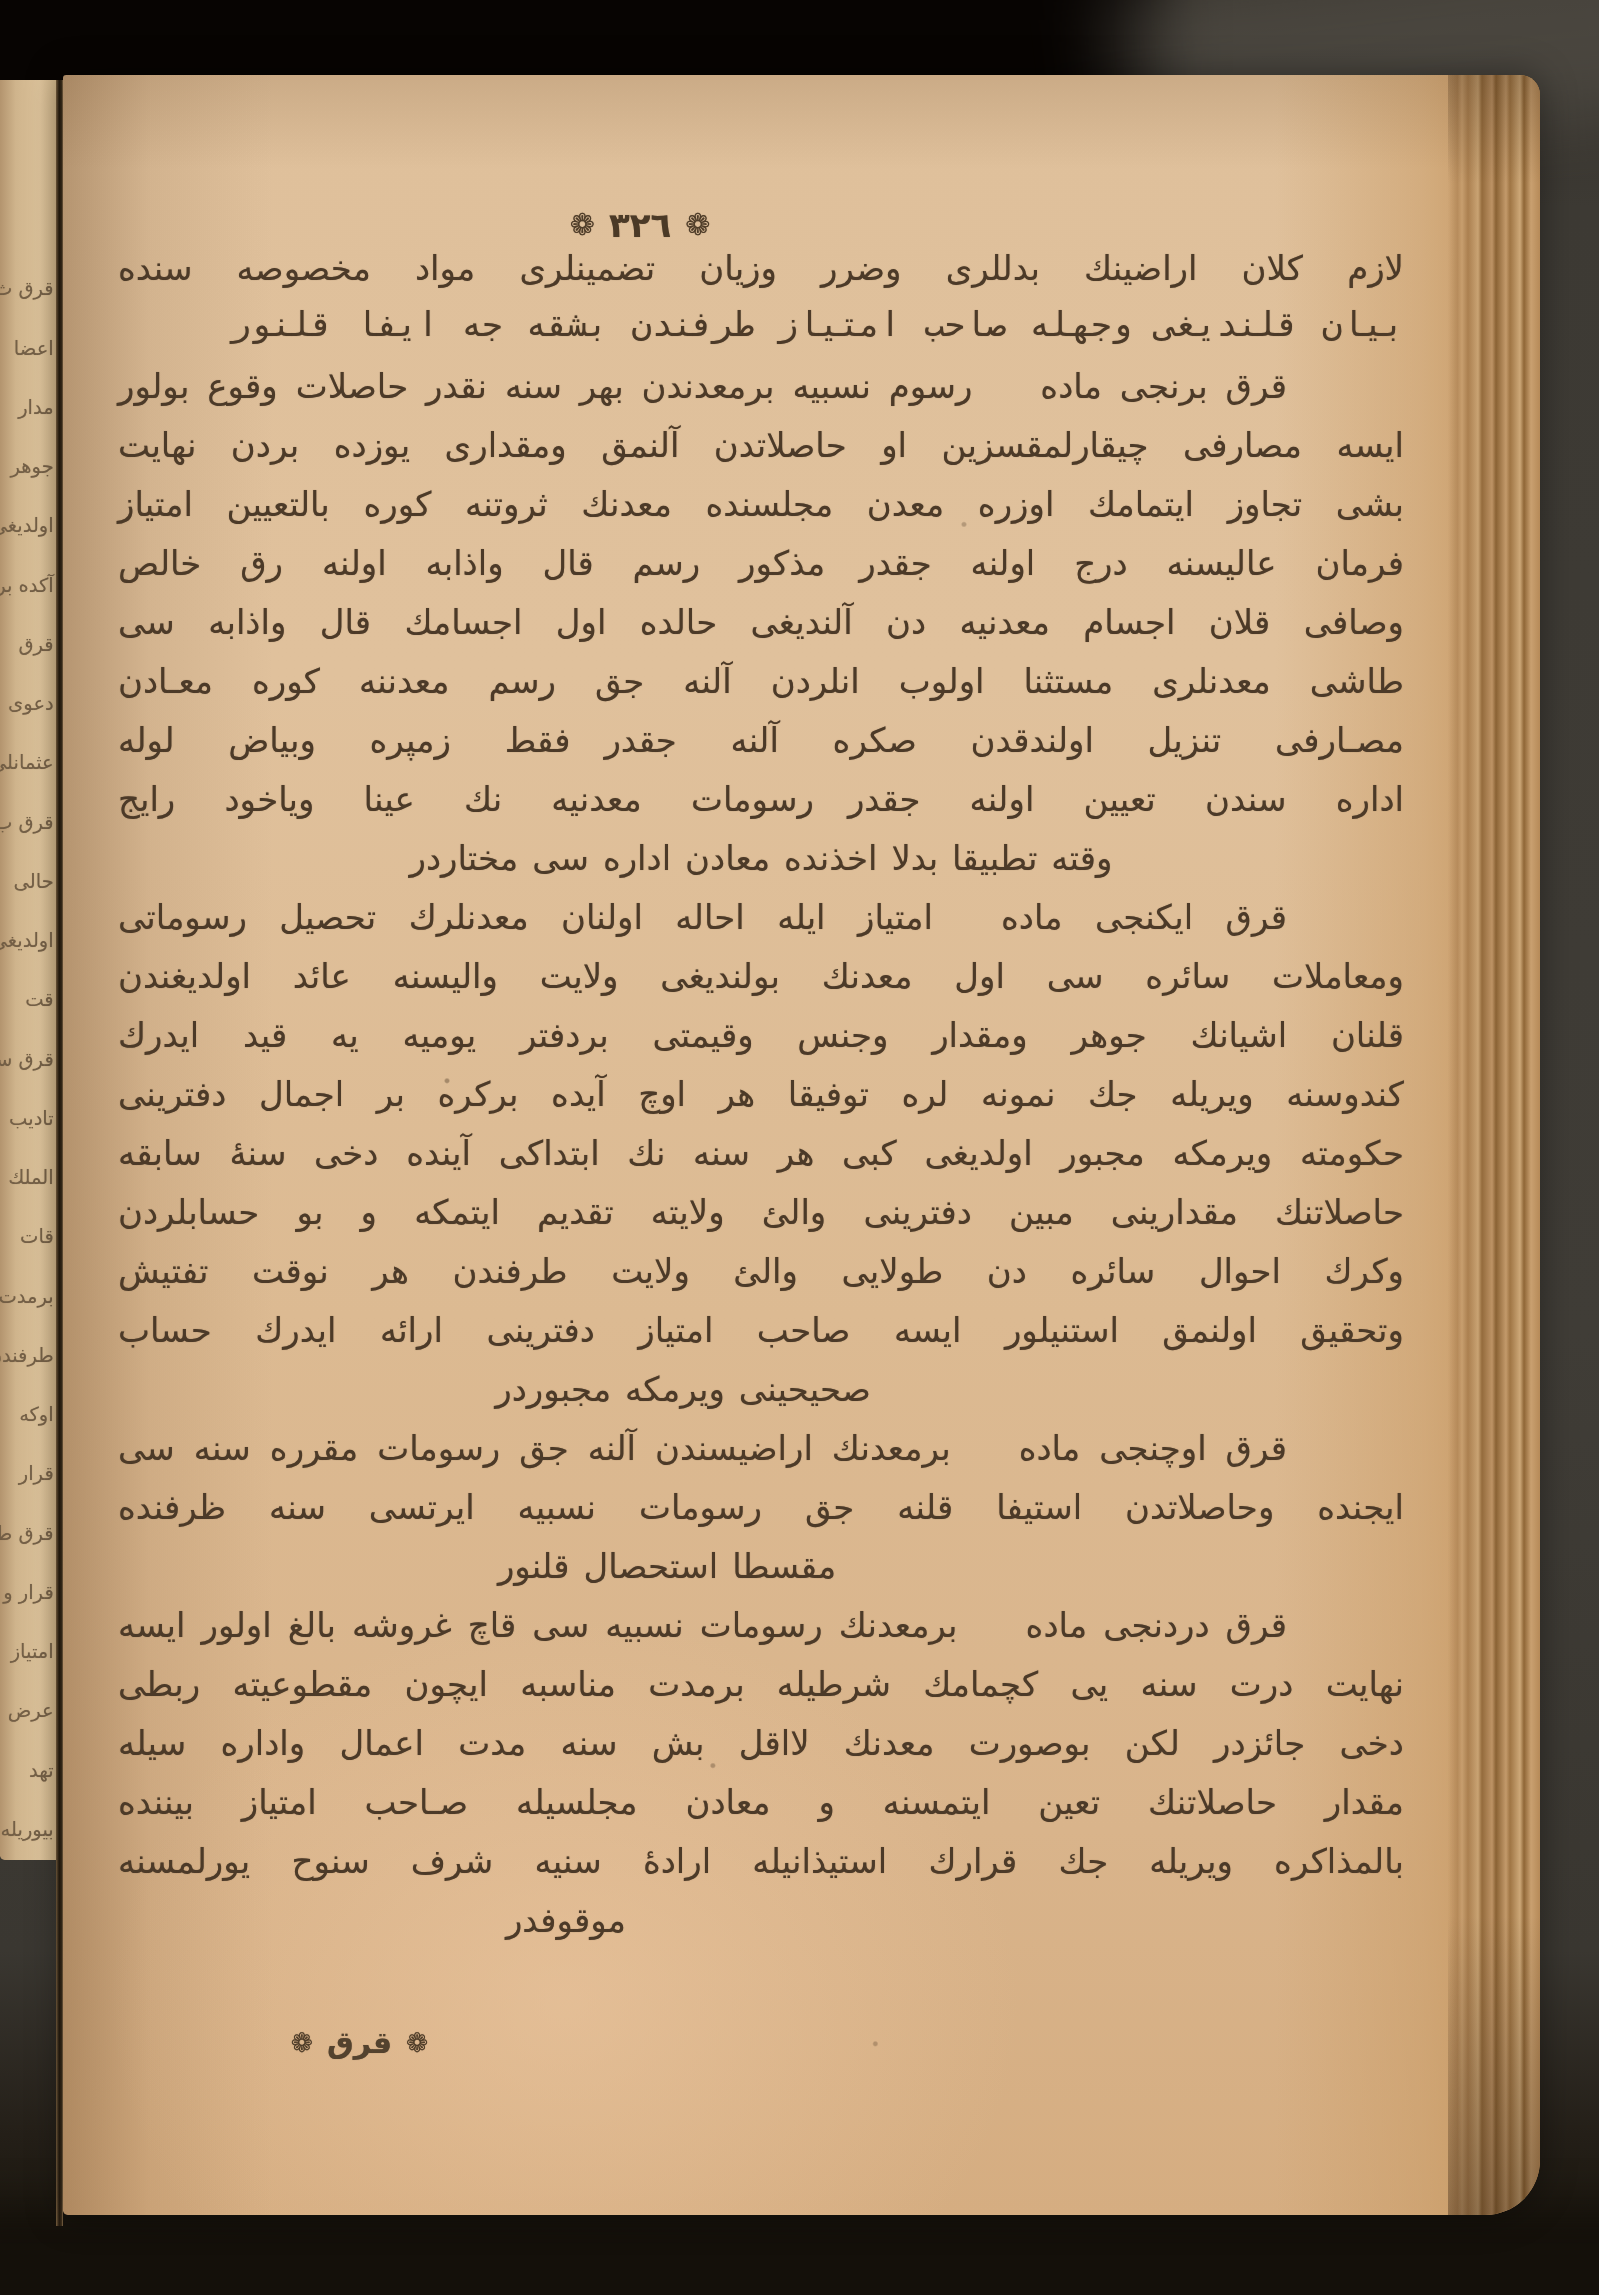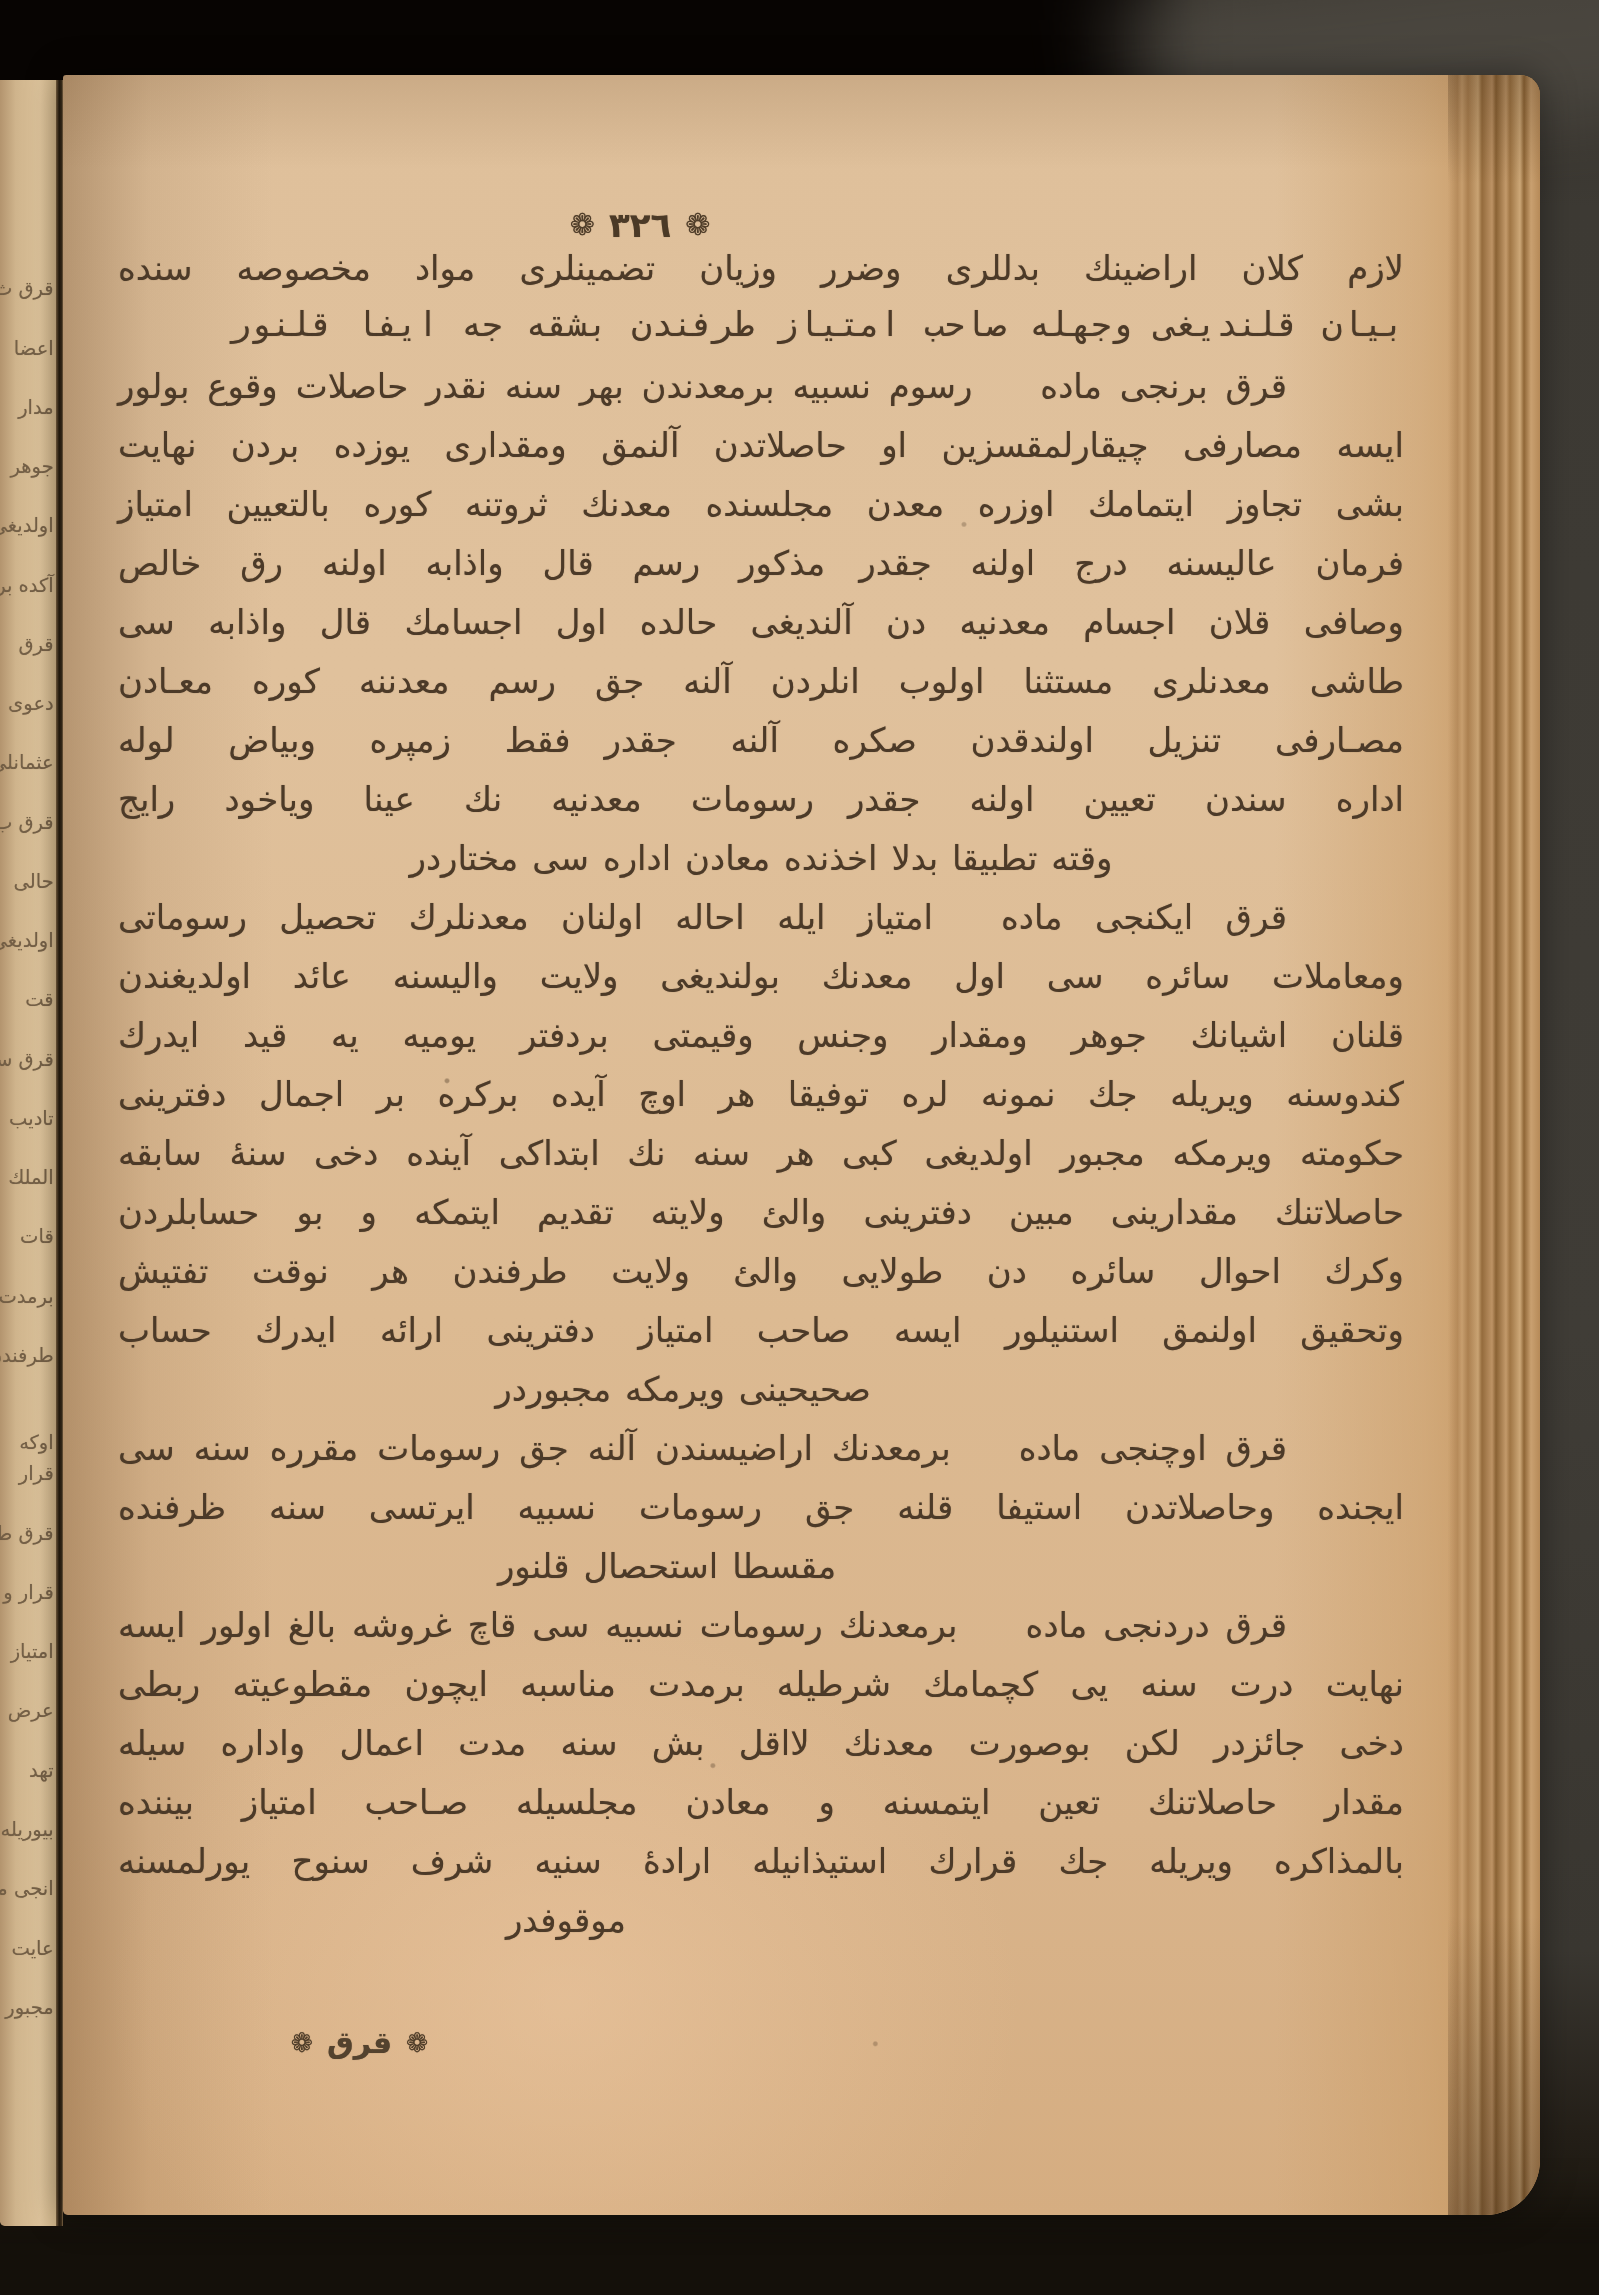--- a/index.html
+++ b/index.html
@@ -23,21 +23,21 @@
     transform: rotate(-7deg);
   }
   .bg-bottom {
     position: absolute; left: -47px; top: 2207px;
     width: 1715px; height: 203px;
     background: #14100a; filter: blur(20px);
   }
   
   .book { position: absolute; inset: 0; }
   .facing-strip {
-    position: absolute; left: 0; top: 80px; width: 56px; height: 2146px;
+    position: absolute; left: 0; top: 80px; width: 56px; height: 1780px;
     overflow: hidden;
     background: linear-gradient(90deg,#b3946e 0%,#cfb48c 28%,#ddc39b 72%,#cab086 100%);
     border-radius: 0 0 0 4.7px;
   }
   .snippet {
     position: absolute; right: 2.3px;
     direction: rtl; white-space: nowrap;
     font-size: 19.5px; line-height: 23.4px;
     color: #6d5941; opacity: .92;
     text-shadow: 0 0 0.8px rgba(100,80,55,.5);
@@ -123,21 +123,21 @@
       <div class="snippet" style="top: 731px;">قرق ب</div>
       <div class="snippet" style="top: 790px;">حالى</div>
       <div class="snippet" style="top: 849px;">اولديغى</div>
       <div class="snippet" style="top: 908px;">قت</div>
       <div class="snippet" style="top: 968px;">قرق سك</div>
       <div class="snippet" style="top: 1027px;">تاديب</div>
       <div class="snippet" style="top: 1086px;">الملك</div>
       <div class="snippet" style="top: 1145px;">قات</div>
       <div class="snippet" style="top: 1205px;">برمدت</div>
       <div class="snippet" style="top: 1264px;">طرفندن</div>
-      <div class="snippet" style="top: 1323px; margin-top: 28px;">اوكه</div>
+      <div class="snippet" style="top: 1323px;">اوكه</div>
       <div class="snippet" style="top: 1382px;">قرار</div>
       <div class="snippet" style="top: 1442px;">قرق طق</div>
       <div class="snippet" style="top: 1501px;">قرار و</div>
       <div class="snippet" style="top: 1560px;">امتياز</div>
       <div class="snippet" style="top: 1619px;">عرض</div>
       <div class="snippet" style="top: 1679px;">تهد</div>
       <div class="snippet" style="top: 1738px;">بيوريله ج</div>
       <div class="snippet" style="top: 1797px;">انجى ما</div>
       <div class="snippet" style="top: 1857px;">عايت</div>
       <div class="snippet" style="top: 1916px;">مجبور</div>

